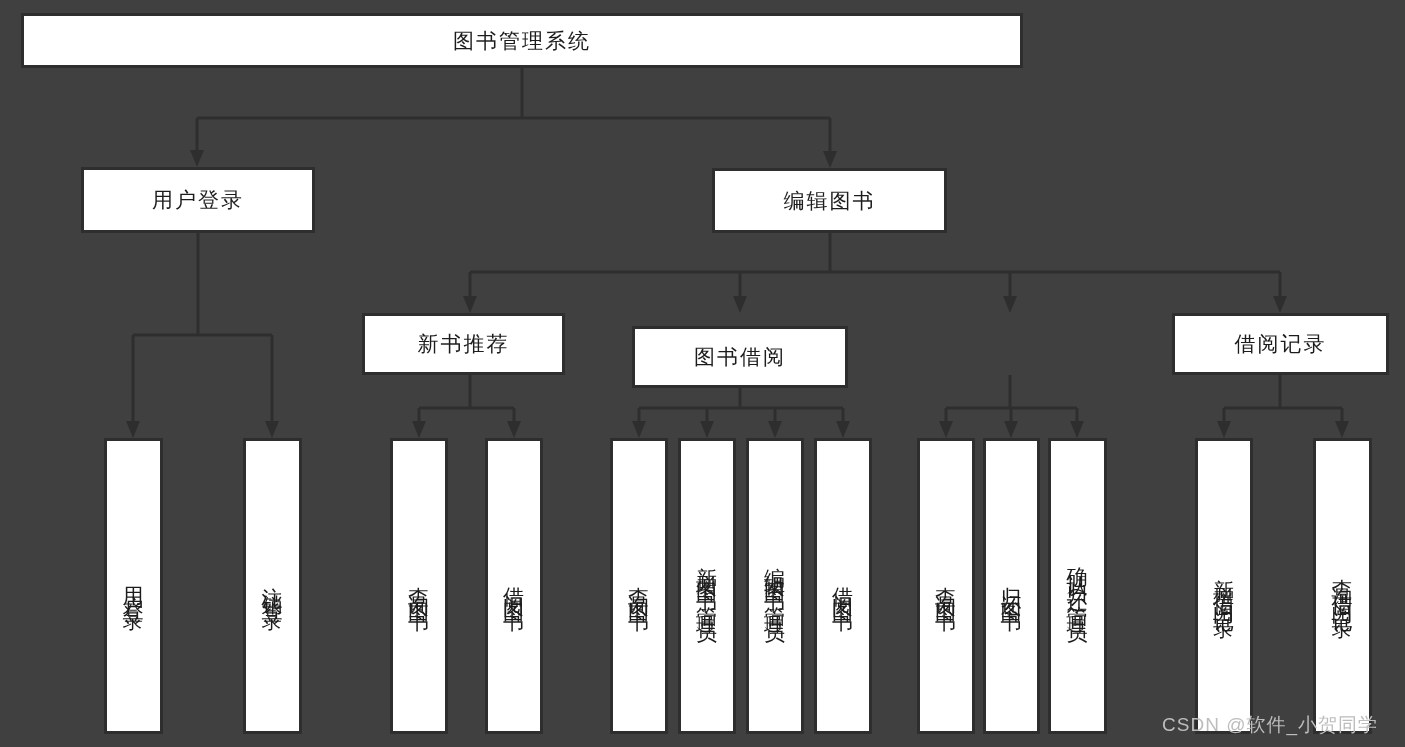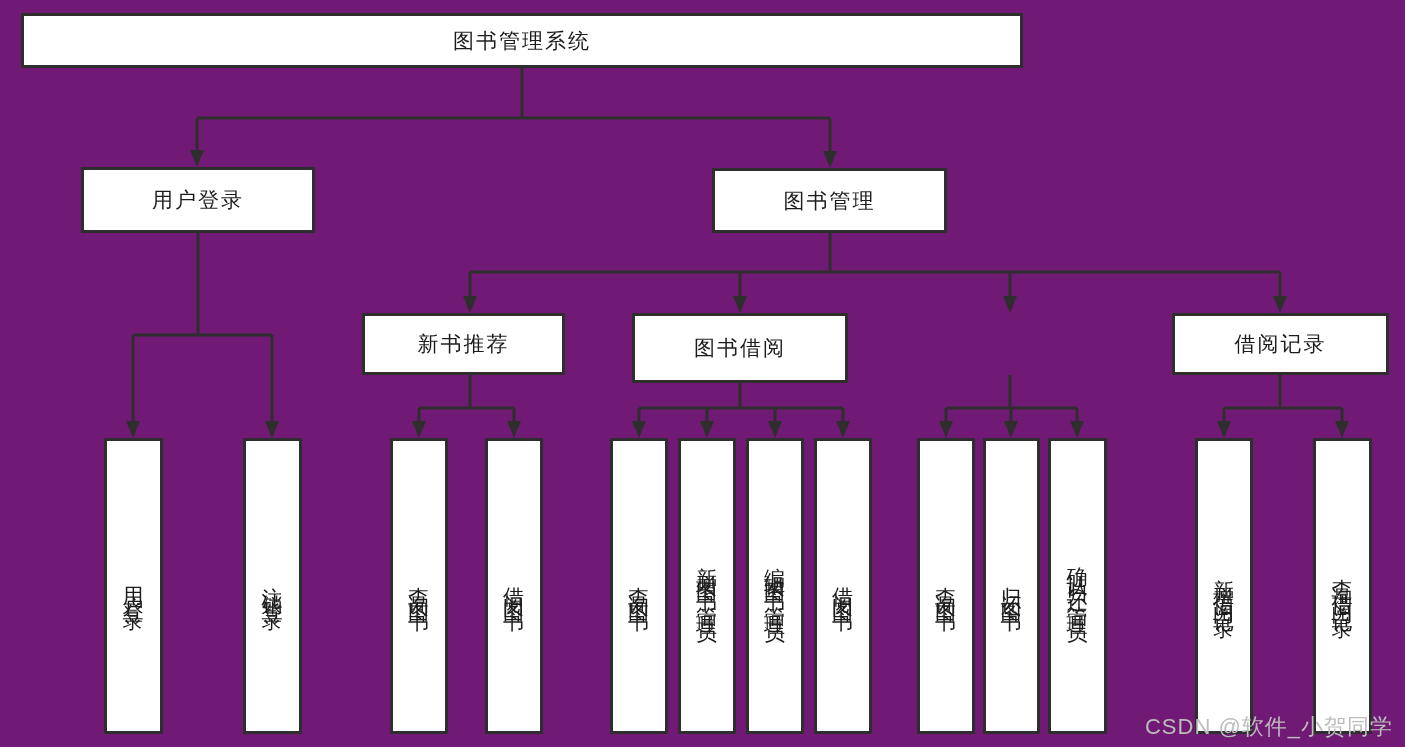--- a/index.html
+++ b/index.html
@@ -1,20 +1,20 @@
 <!DOCTYPE html>
 <html><head>
 <meta charset="utf-8">
 <style>
   html, body { margin: 0; padding: 0; background: #ffffff; }
   #stage {
     position: relative;
     width: 1405px;
     height: 747px;
-    background: #701a75;
+    background: #404040;
     font-family: "Liberation Sans", sans-serif;
     overflow: hidden;
   }
   #wires {
     position: absolute;
     left: 0; top: 0;
     width: 1405px; height: 747px;
     pointer-events: none;
   }
   .node {
@@ -36,24 +36,24 @@
   }
   .node.v span {
     writing-mode: vertical-rl;
     text-orientation: mixed;
     letter-spacing: 8px;
     line-height: 1;
     white-space: normal;
   }
   #watermark {
     position: absolute;
-    right: 12px;
+    right: 27px;
     top: 712px;
     color: #bdbdbd;
-    font-size: 22px;
+    font-size: 19px;
     letter-spacing: 1px;
     white-space: nowrap;
   }
 </style>
 </head>
 <body>
 
 <div id="stage">
 
   <svg id="wires" viewBox="0 0 1405 747" xmlns="http://www.w3.org/2000/svg">
@@ -97,27 +97,27 @@
   </svg>
 
   <div class="node h" style="left:21px;top:13px;width:1002px;height:55px">
     <span>图书管理系统</span>
   </div>
 
   <div class="node h" style="left:81px;top:167px;width:234px;height:66px">
     <span>用户登录</span>
   </div>
   <div class="node h" style="left:712px;top:168px;width:235px;height:65px">
-    <span>图书管理</span>
+    <span>编辑图书</span>
   </div>
 
   <div class="node h" style="left:362px;top:313px;width:203px;height:62px">
     <span>新书推荐</span>
   </div>
-  <div class="node h" style="left:632px;top:313px;width:216px;height:70px">
+  <div class="node h" style="left:632px;top:326px;width:216px;height:62px">
     <span>图书借阅</span>
   </div>
   <div class="node h" style="left:1172px;top:313px;width:217px;height:62px">
     <span>借阅记录</span>
   </div>
 
   <div class="node v" style="left:104px;top:438px;width:59px;height:296px">
     <span>用户登录</span>
   </div>
   <div class="node v" style="left:243px;top:438px;width:59px;height:296px">

